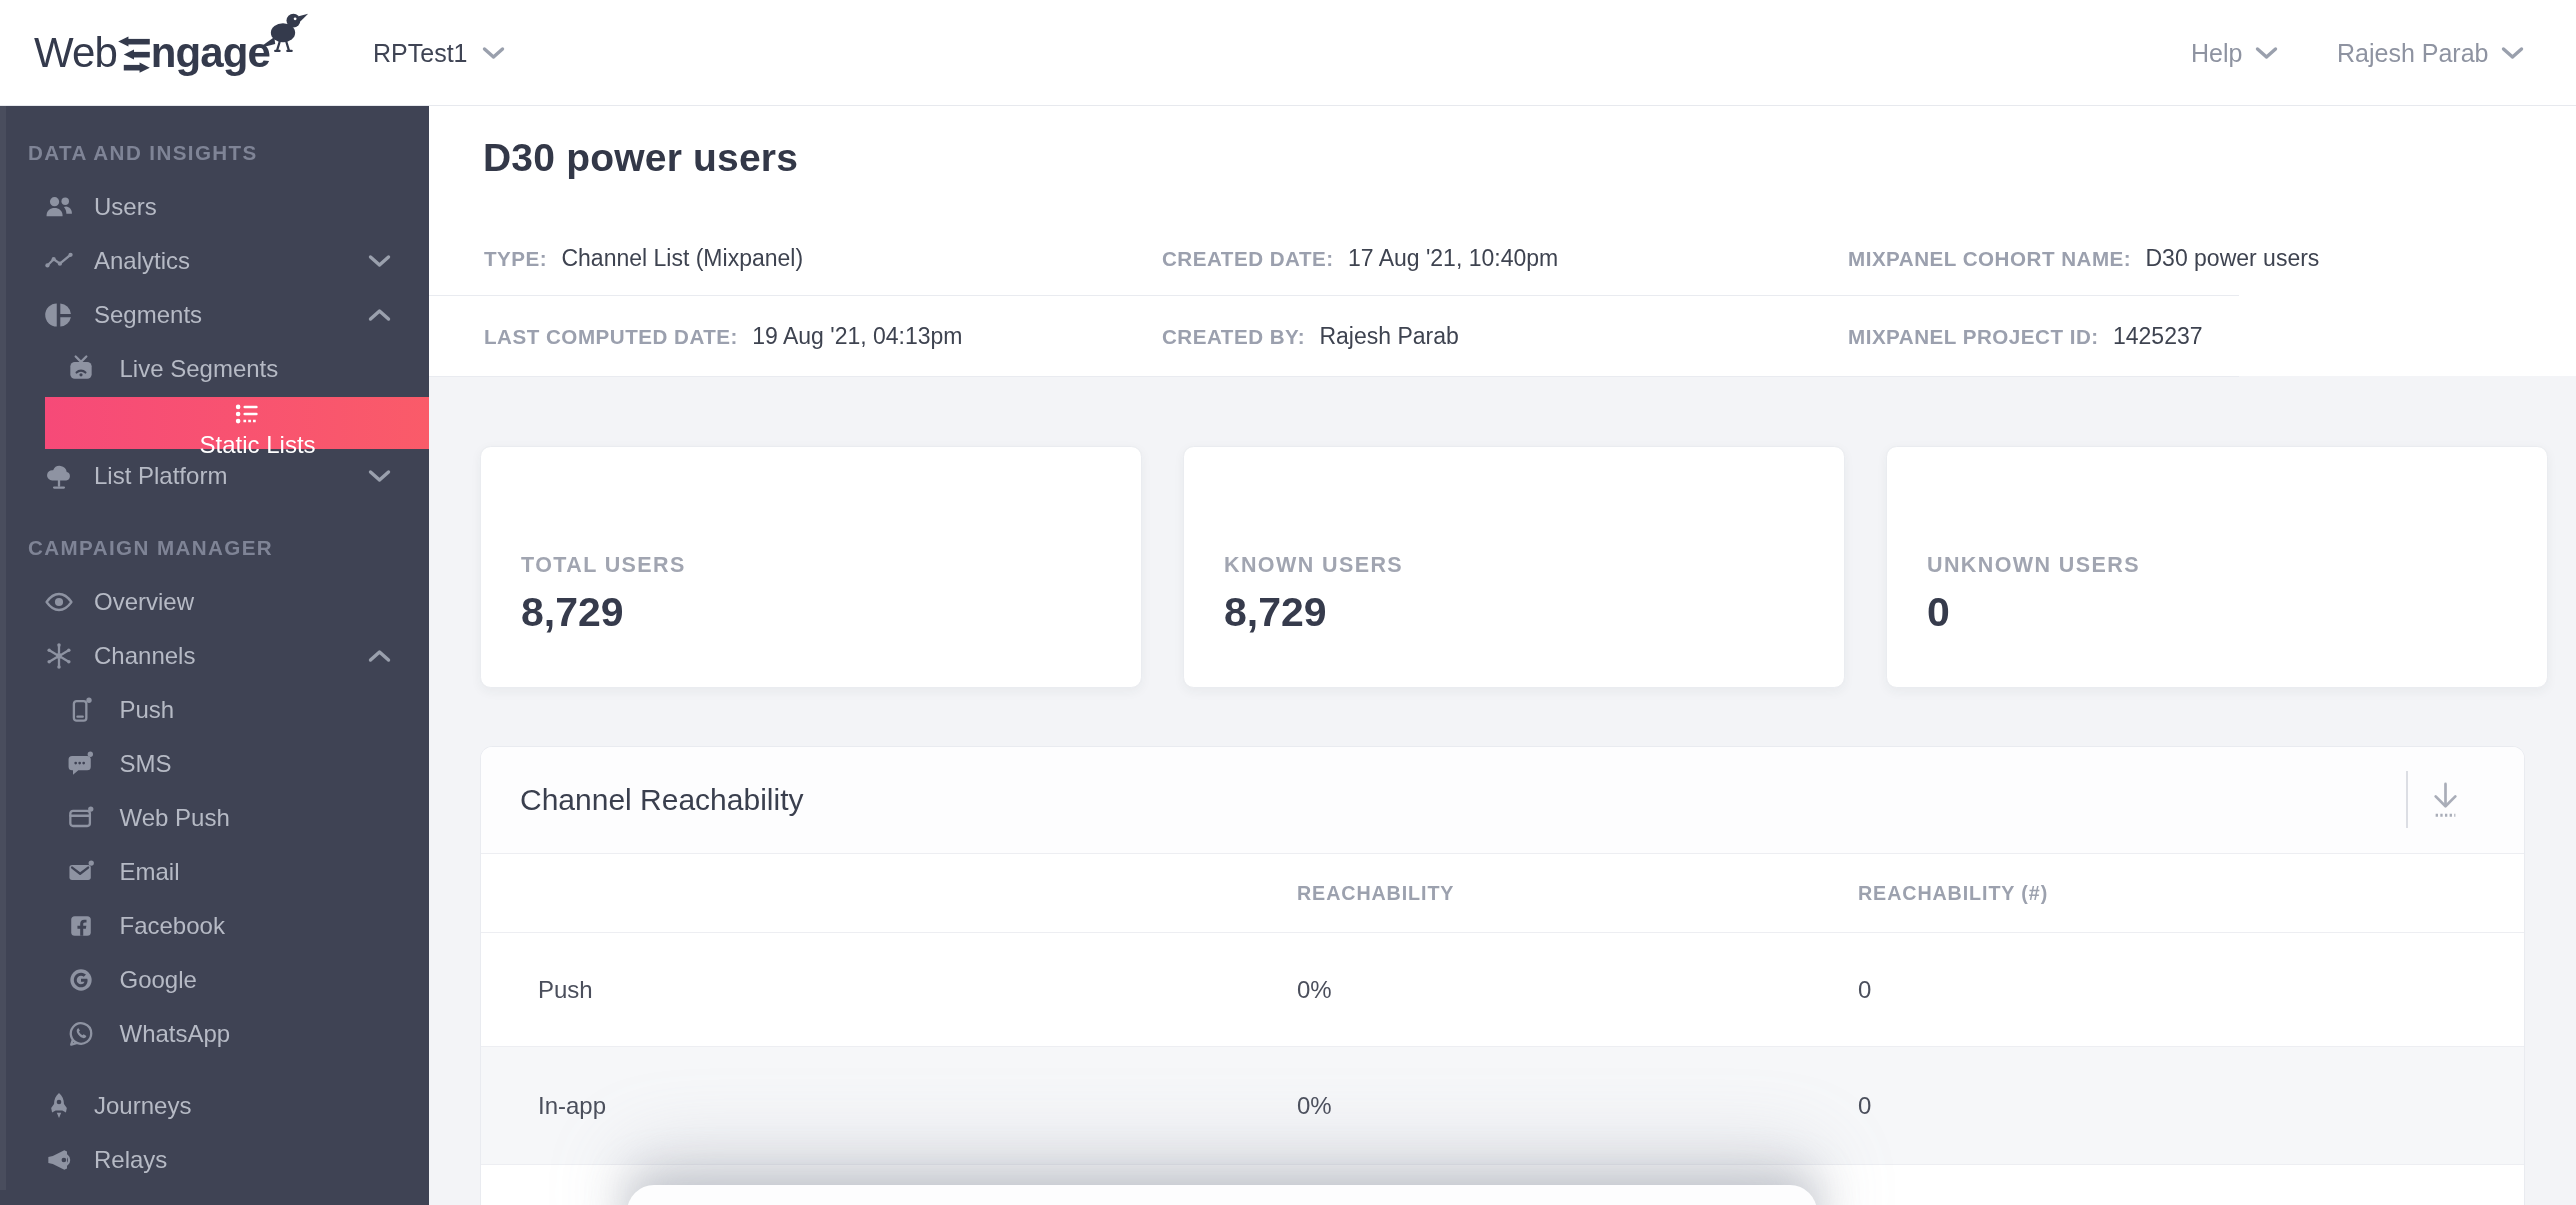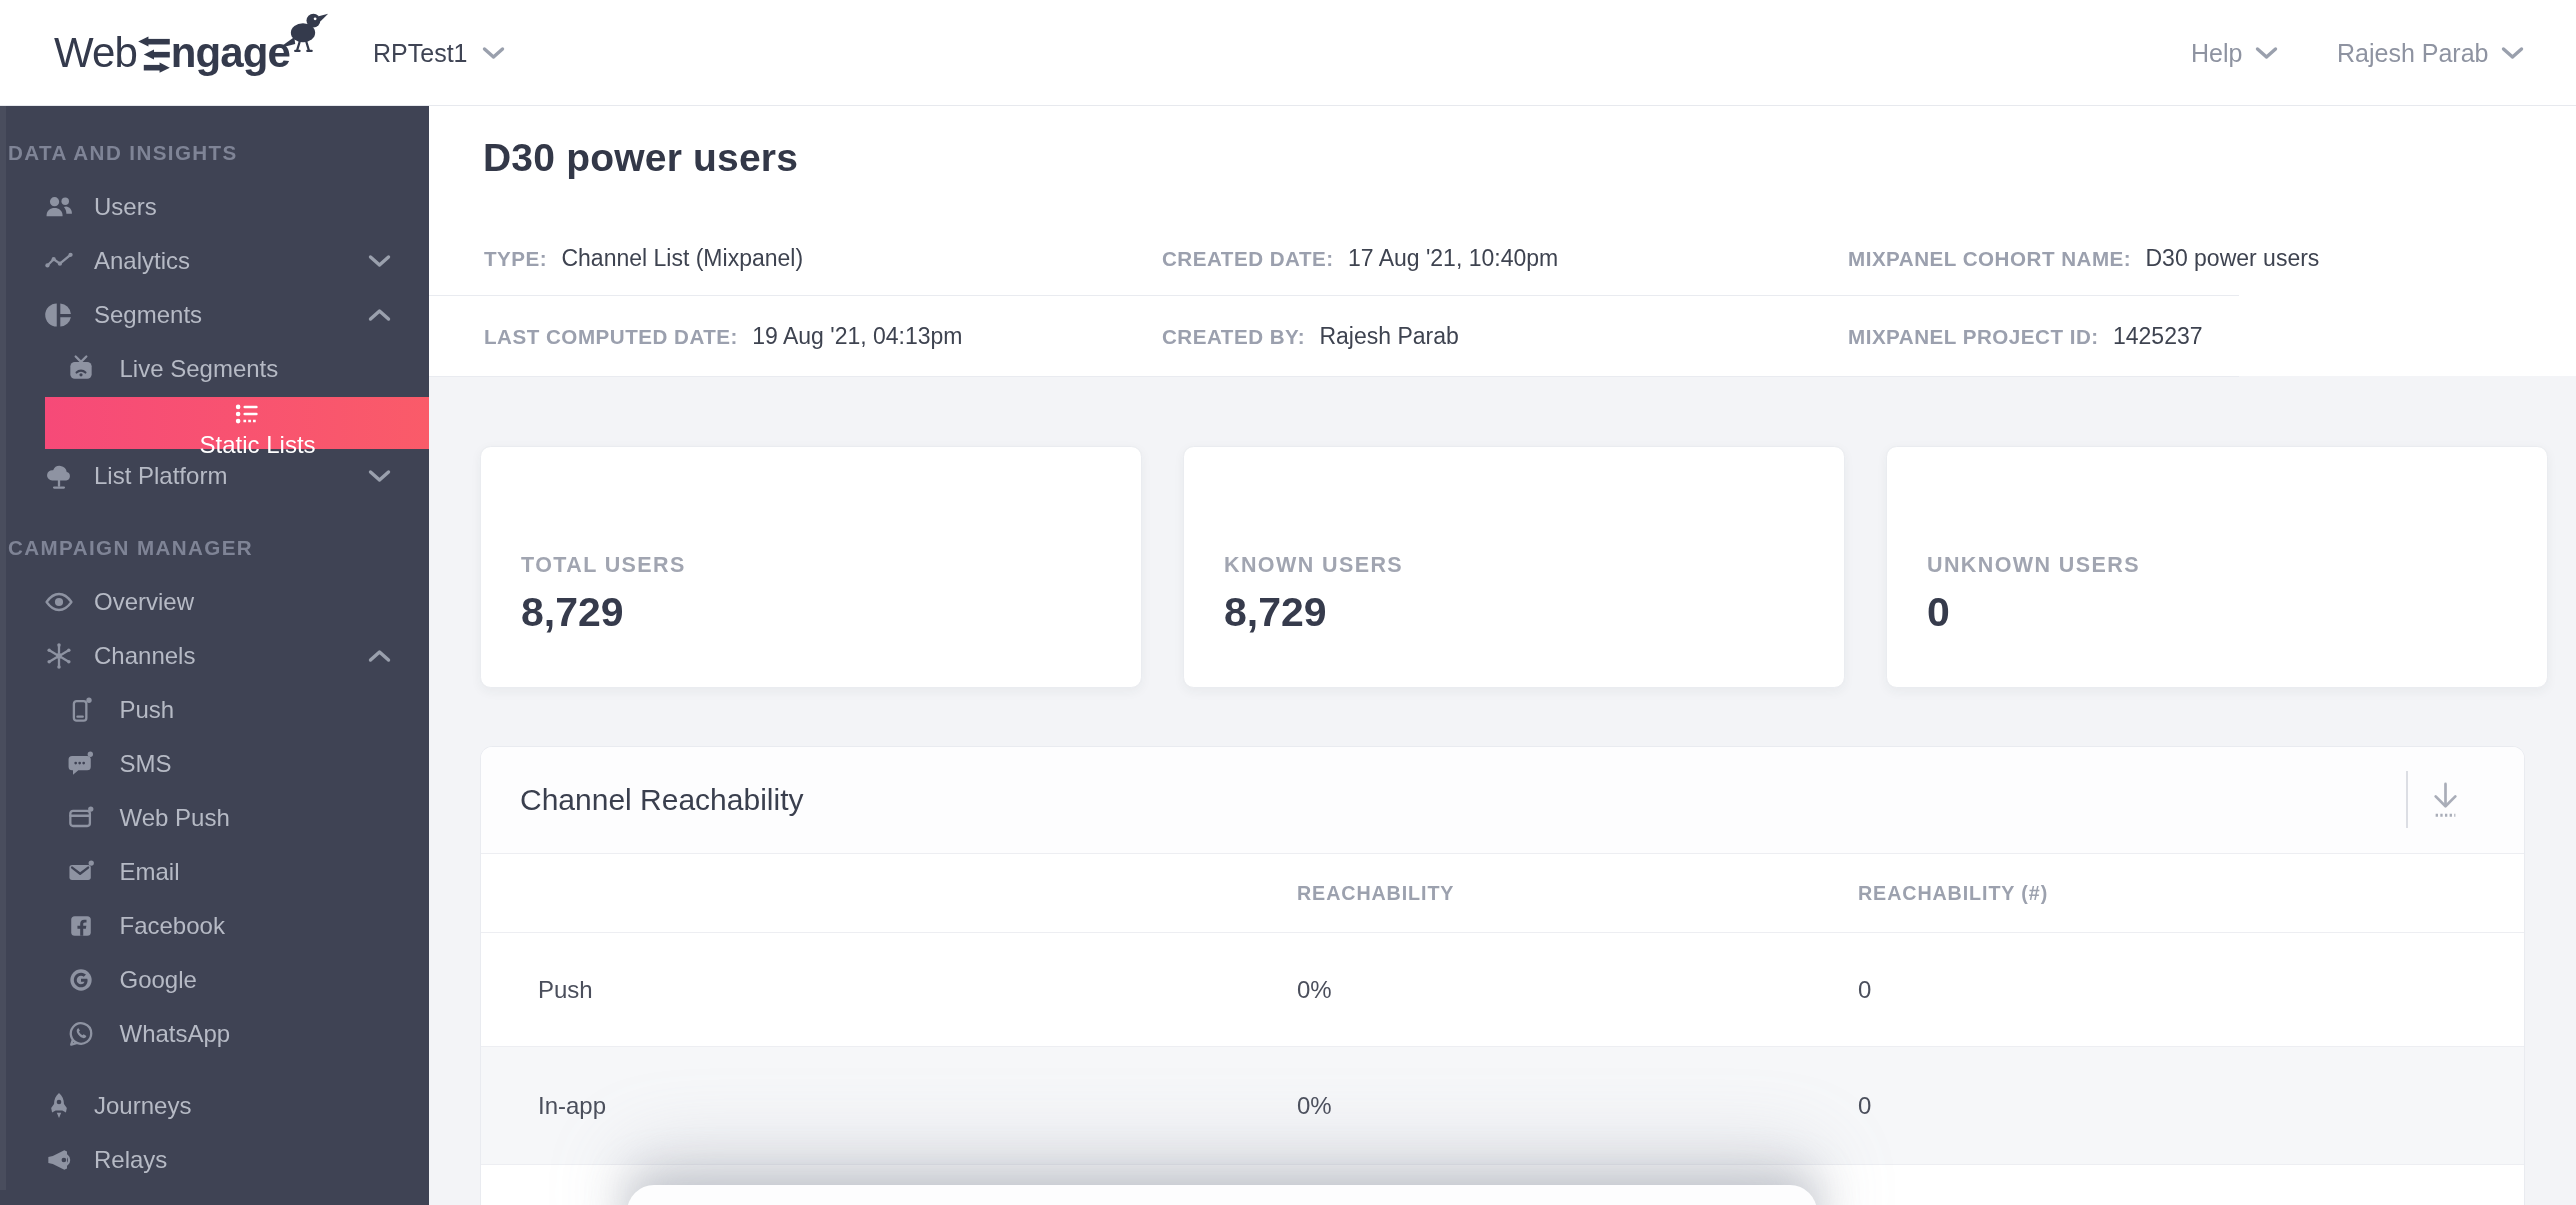--- a/index.html
+++ b/index.html
@@ -4,38 +4,38 @@
 <style>
   * { margin:0; padding:0; box-sizing:border-box; }
   html,body { width:2576px; height:1206px; overflow:hidden; background:#f3f4f7;
               font-family:"Liberation Sans", sans-serif; }
 
   
   .topbar { position:absolute; left:0; top:0; width:2576px; height:106px;
             background:#ffffff; border-bottom:1.8px solid #e7e9ee; z-index:20; }
   .logo { position:absolute; left:34px; top:21.5px; height:63px; display:flex;
           align-items:center; color:#343a4c; }
-  .logo .wordmark { font-size:42px; letter-spacing:-0.9px; display:flex; align-items:center;margin-left:20px; }
+  .logo .wordmark { font-size:42px; letter-spacing:-0.9px; display:flex; align-items:center; }
   .logo .w-light { font-weight:400; }
   .logo .w-bold  { font-weight:700; }
   .logo .e-glyph { width:32px; height:39px; margin:0 0.9px; position:relative; top:1.8px; }
   .logo .bird { position:absolute; right:-39px; top:-14.3px; width:52px; height:48px; }
   .proj-switch { position:absolute; left:373px; top:0; height:106px; display:flex;
                  align-items:center; gap:14.3px; font-size:25px; font-weight:500; color:#3f4454; cursor:pointer; }
   .top-right-item { position:absolute; top:0; height:106px; display:flex; align-items:center;
                     gap:12.5px; font-size:25px; color:#8e93a1; cursor:pointer; }
   .chev { width:23px; height:16px; }
   .chev polyline { fill:none; stroke:#9aa0ad; stroke-width:3.4; stroke-linecap:round; stroke-linejoin:round; }
 
   
   .sidebar { position:absolute; left:0; top:106px; width:429px; height:1100px;
              background:#3f4354; z-index:10; }
   .sidebar::before { content:''; position:absolute; left:0; top:0; bottom:16px; width:6.3px;
                      background:rgba(255,255,255,0.055); }
-  .section-h { height:54px; display:flex; align-items:center; padding-left:8px;
+  .section-h { height:54px; display:flex; align-items:center; padding-left:28px;
                font-size:20.6px; font-weight:700; letter-spacing:1.4px; color:#7f8496; }
   .section-h.first { margin-top:19.7px; }
   .section-h.later { margin-top:18px; }
   .item { height:54px; display:flex; align-items:center; padding-left:42px;
           color:#b6bac5; font-size:24px; cursor:pointer; position:relative; }
   .item .icn { width:34px; height:34px; display:flex; align-items:center; justify-content:center;
                color:#8e93a2; flex:0 0 34px; }
   .item .icn svg { width:32px; height:32px; }
   .item .lbl { margin-left:18px; }
   .item.sub { padding-left:64px; }

